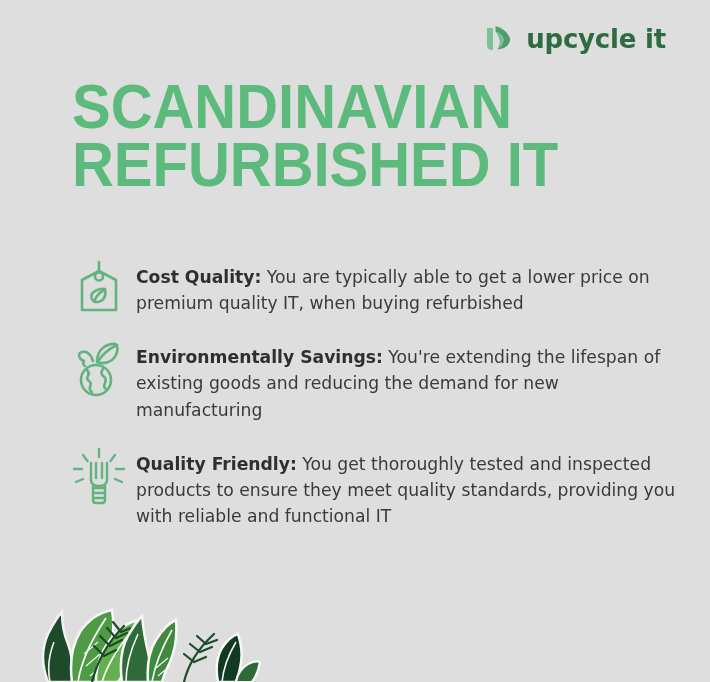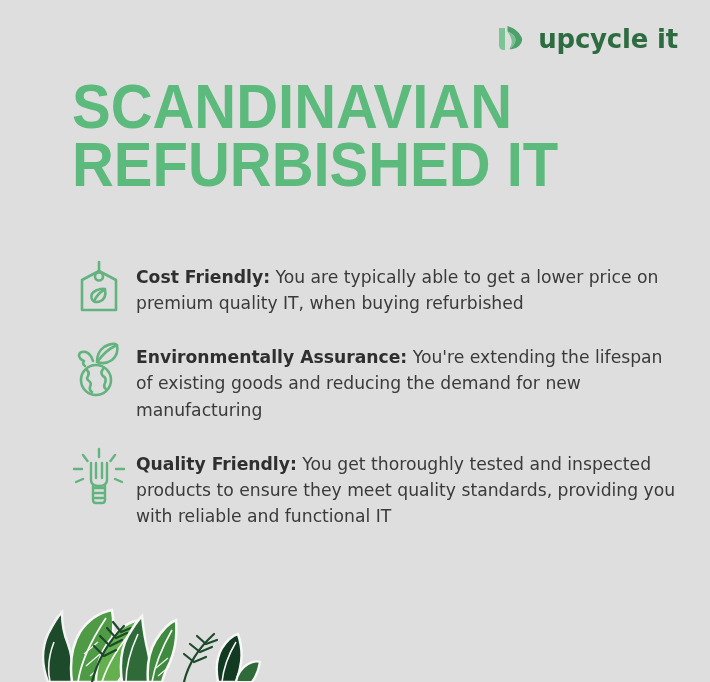--- a/index.html
+++ b/index.html
@@ -12,21 +12,21 @@
     background: #dedede;
     font-family: "Liberation Sans", sans-serif;
     overflow: hidden;
     position: relative;
   }
 
   
   .logo-row {
     position: absolute;
     top: 22px;
-    right: 32px;
+    right: 44px;
     display: flex;
     align-items: center;
     gap: 12px;
   }
   .logo-mark {
     width: 30px;
     height: 34px;
     display: block;
   }
   .logo-text {
@@ -129,37 +129,37 @@
     <div class="icon-wrap">
       <svg width="50" height="56" viewBox="0 0 50 56" xmlns="http://www.w3.org/2000/svg" fill="none" stroke="#63b37f" stroke-width="2.6" stroke-linecap="round" stroke-linejoin="round">
         <path d="M25 2 L25 11"></path>
         <path d="M25 11 L8 20 L8 50 L42 50 L42 20 Z"></path>
         <circle cx="25" cy="16.5" r="4"></circle>
         <path d="M31 29 Q33 39 25.5 41.5 Q19 43.5 17.5 38 Q16.5 33 22 30.5 Q27 28.2 31 29 Z"></path>
         <path d="M30 30 Q24 33 20 41"></path>
       </svg>
     </div>
     <div class="copy">
-      <span class="lead">Cost Friendly:</span><span> You are typically able to get a lower price on premium quality IT, when buying refurbished</span>
+      <span class="lead">Cost Quality:</span><span> You are typically able to get a lower price on premium quality IT, when buying refurbished</span>
     </div>
   </div>
 
   <div class="benefit">
     <div class="icon-wrap">
       <svg width="52" height="58" viewBox="0 0 52 58" xmlns="http://www.w3.org/2000/svg" fill="none" stroke="#63b37f" stroke-width="2.6" stroke-linecap="round" stroke-linejoin="round">
         <path d="M24 22 Q24 12 31 7 Q40 2 44 5 Q46 14 39 20 Q32 25 24 22 Z"></path>
         <path d="M42 6 Q32 11 25 21"></path>
         <path d="M20 21 Q18 14 13 12 Q7 11 6 15 Q6 19 11 21 Q9 24 12 26"></path>
         <circle cx="23" cy="40" r="15"></circle>
         <path d="M14 30 Q17 33 15 36 Q13 39 16 41 Q19 43 17 47 Q16 50 19 52"></path>
         <path d="M30 29 Q27 33 30 36 Q34 38 32 43 Q30 47 33 49"></path>
       </svg>
     </div>
     <div class="copy">
-      <span class="lead">Environmentally Assurance:</span><span> You're extending the lifespan of existing goods and reducing the demand for new manufacturing</span>
+      <span class="lead">Environmentally Savings:</span><span> You're extending the lifespan of existing goods and reducing the demand for new manufacturing</span>
     </div>
   </div>
 
   <div class="benefit">
     <div class="icon-wrap">
       <svg width="58" height="60" viewBox="0 0 58 60" xmlns="http://www.w3.org/2000/svg" fill="none" stroke="#63b37f" stroke-width="2.4" stroke-linecap="round" stroke-linejoin="round">
         <path d="M29 2 L29 10"></path>
         <path d="M13 8 L17.5 14"></path>
         <path d="M45 8 L40.5 14"></path>
         <path d="M4 22 L12 22"></path>

